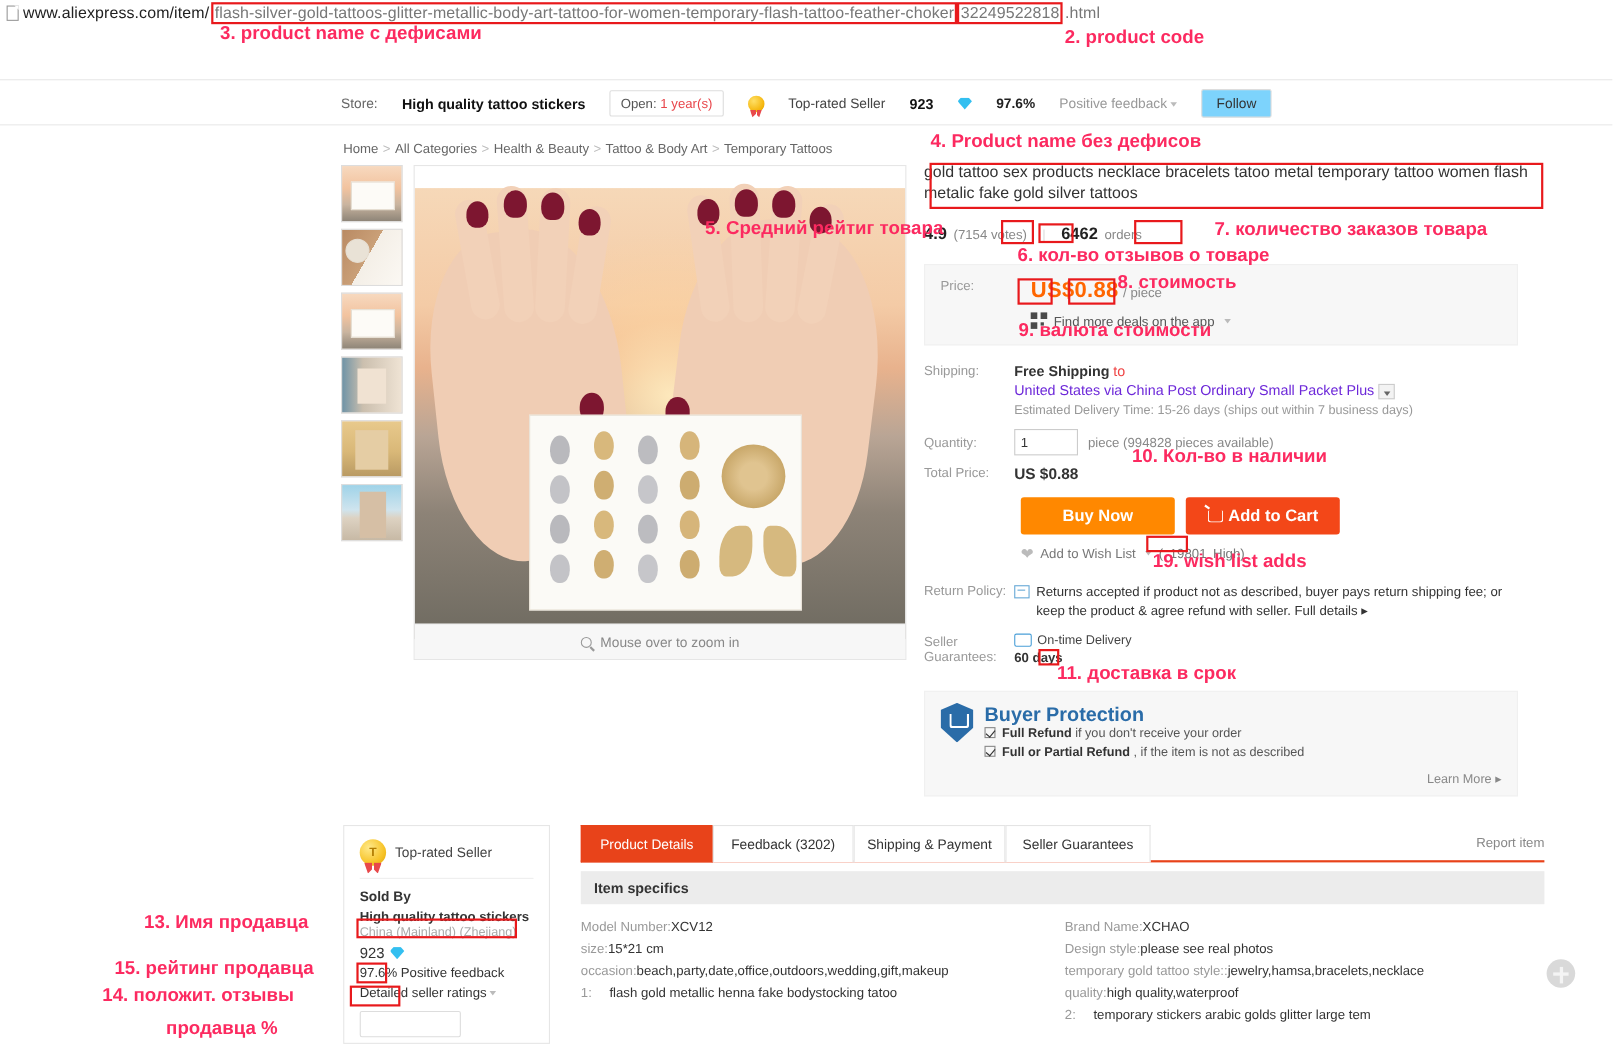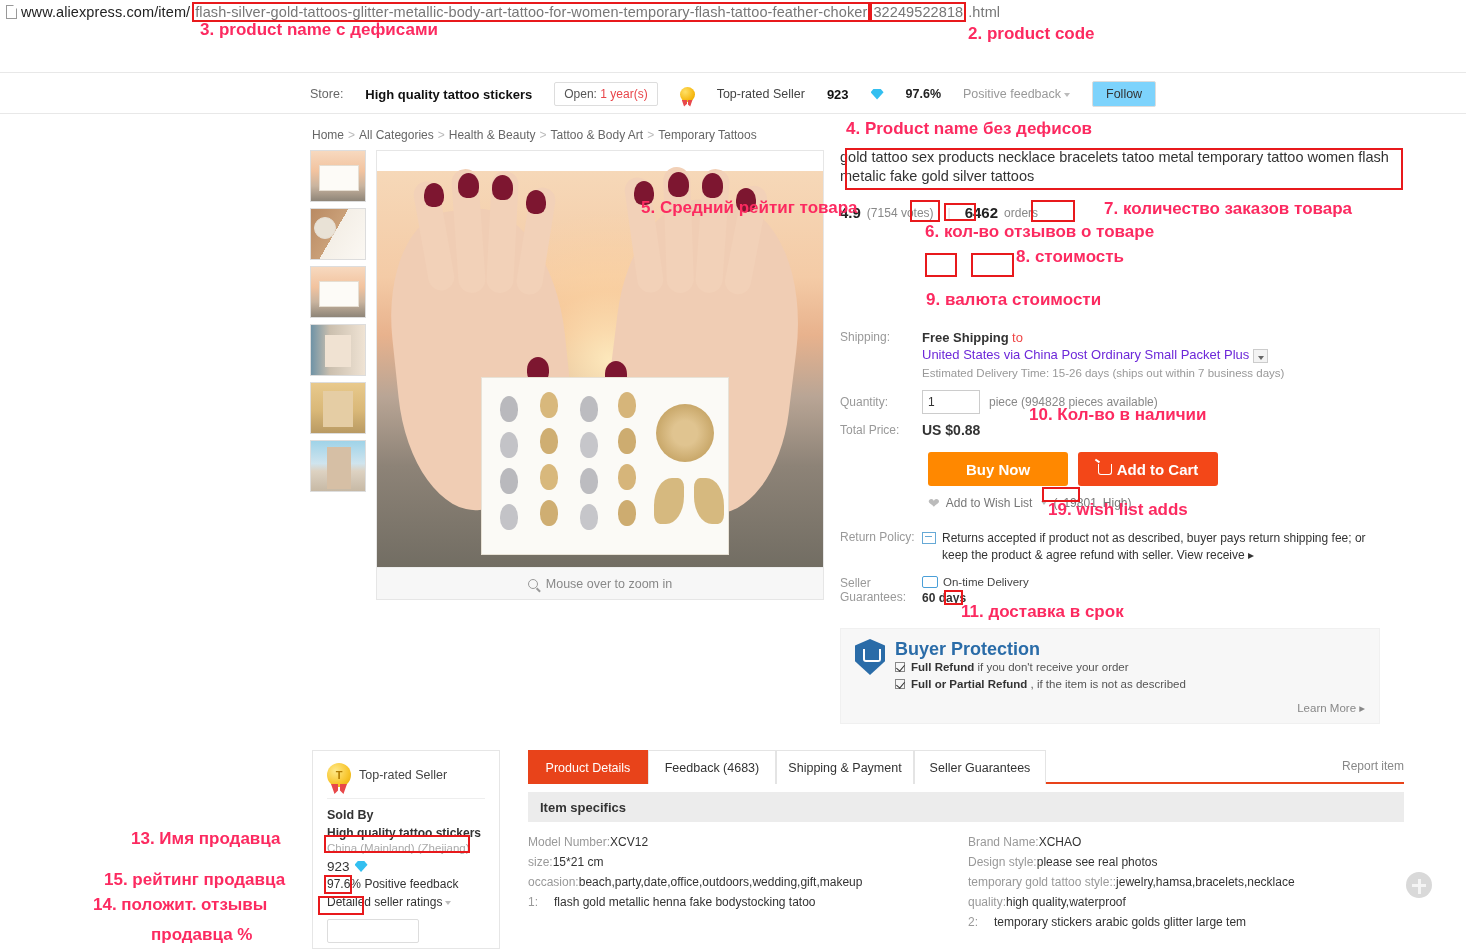--- a/index.html
+++ b/index.html
@@ -361,20 +361,33 @@
   </div>
 
   <div id="ratingrow">
     <span class="score">4.9</span>
     <span>(7154 votes)</span>
     <span class="divider">|</span>
     <span class="ordnum">6462</span>
     <span>orders</span>
   </div>
 
+  <div class="pricebox">
+    <div class="frow">
+      <span class="rowlabel">Price:</span>
+      <span>
+        <span class="bigprice">US</span><span class="bigprice">$</span><span class="bigprice">0.88</span><span class="perunit">/ piece</span>
+      </span>
+    </div>
+    <div class="qrline" style="margin-left:82px;">
+      <span class="qr"></span>
+      <span>Find more deals on the app</span>
+      <i class="caret-dn"></i>
+    </div>
+  </div>
 
   <div class="shiprow frow">
     <span class="rowlabel">Shipping:</span>
     <span>
       <div><span class="ship-free">Free Shipping</span> <span class="ship-to">to</span></div>
       <div class="ship-route"><span>United States via China Post Ordinary Small Packet Plus</span> <i class="selbtn"></i></div>
       <div class="ship-eta">Estimated Delivery Time: 15-26 days (ships out within 7 business days)</div>
     </span>
   </div>
 
@@ -402,21 +415,21 @@
     <span>Add to Wish List</span>
     <i class="caret-dn"></i>
     <span>(</span>
       <span>19801</span>
     <span>High)</span>
   </div>
 
   <div class="returnrow">
     <span class="rowlabel">Return Policy:</span>
     <span class="ricon"></span>
-    <span class="rp-text"><span>Returns accepted if product not as described, buyer pays return shipping fee; or keep the product &amp; agree refund with seller.</span> <span>View receive ▸</span></span>
+    <span class="rp-text"><span>Returns accepted if product not as described, buyer pays return shipping fee; or keep the product &amp; agree refund with seller.</span> <span>Full details ▸</span></span>
   </div>
 
   <div class="guarrow">
     <span class="rowlabel">
       <div>Seller</div>
       <div>Guarantees:</div>
     </span>
     <span>
       <div style="display:flex;align-items:center;">
         <span class="truck"></span>
@@ -456,21 +469,21 @@
     <div class="fbrow">
       <span class="fbp">97.6%</span>
       <span class="fblabel">Positive feedback</span>
     </div>
     <div class="dsr"><span>Detailed seller ratings</span><i class="caret-dn"></i></div>
     <div class="visit-btn"></div>
   </div>
 
   <div id="tabs">
     <div class="tab active" style="left:0; width:120px;">Product Details</div>
-    <div class="tab" style="left:120px; width:128px;">Feedback (4683)</div>
+    <div class="tab" style="left:120px; width:128px;">Feedback (3202)</div>
     <div class="tab" style="left:248px; width:138px;">Shipping &amp; Payment</div>
     <div class="tab" style="left:386px; width:132px;">Seller Guarantees</div>
     <div class="reportitem">Report item</div>
   </div>
 
   <div id="specbar">Item specifics</div>
 
   <div id="speclist">
     <div class="spec-col left">
       <div class="spec-li"><span>Model Number:</span><b>XCV12</b></div>

